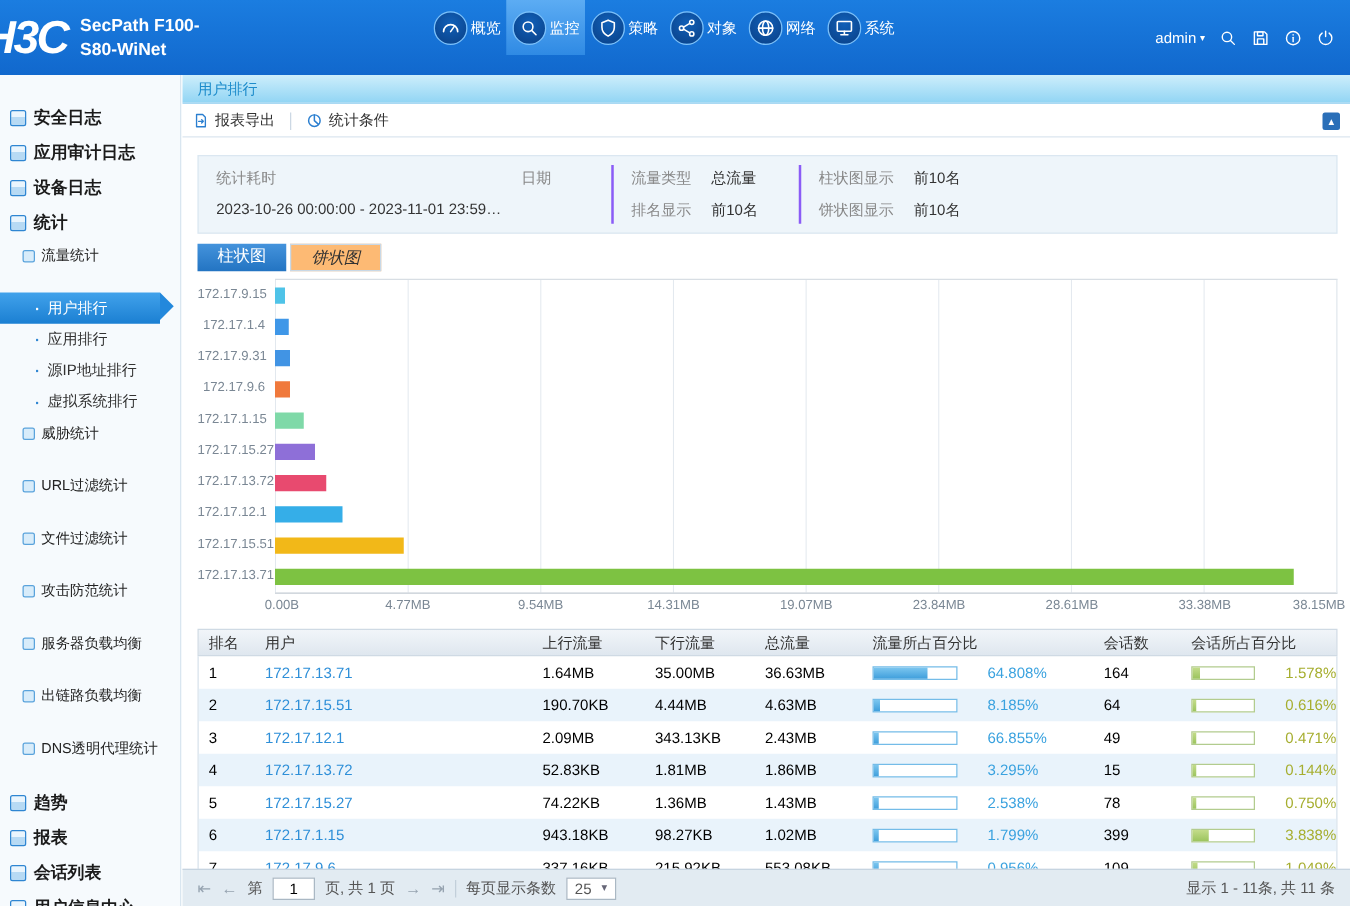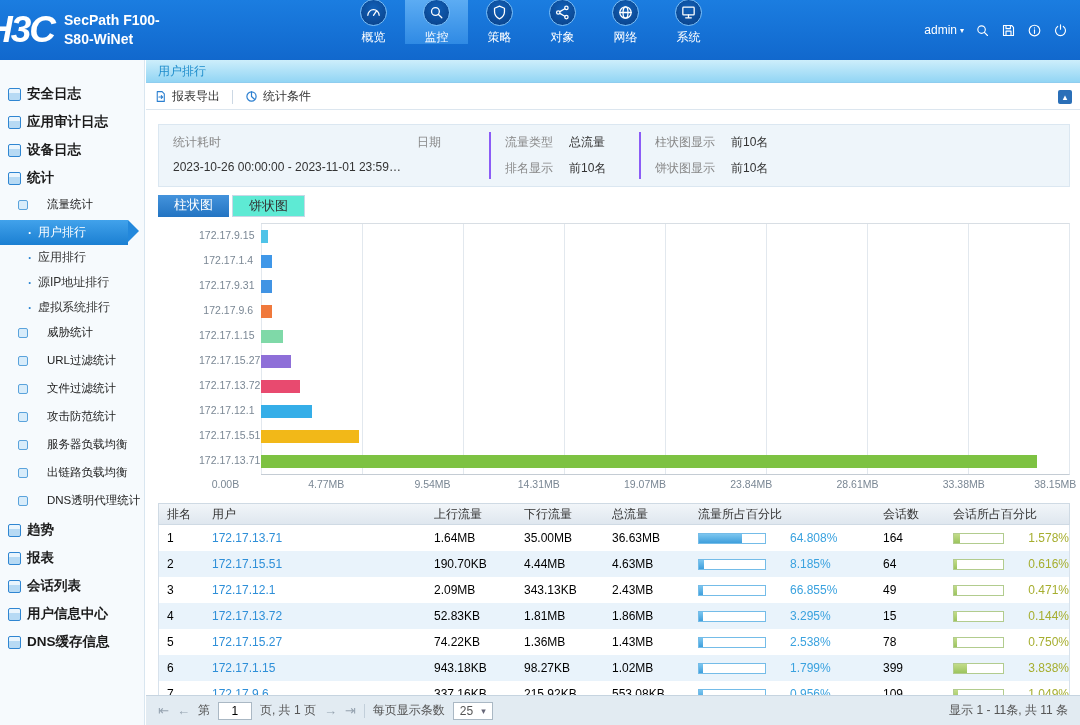--- a/index.html
+++ b/index.html
@@ -4,40 +4,40 @@
 <style>
   * { margin:0; padding:0; box-sizing:border-box; }
   html,body { width:1080px; height:725px; overflow:hidden; font-family:"Liberation Sans","DejaVu Sans",sans-serif; background:#fff; position:relative; }
 
   
   .header { position:absolute; top:0; left:0; right:0; height:60px;
     background:linear-gradient(180deg,#1b7de0 0%,#1168cd 100%); display:flex; align-items:center; z-index:30; }
   .logo { font-size:37px; font-weight:bold; font-style:italic; color:#fff; letter-spacing:-2px; margin-left:-14px; }
   .product { color:#fff; font-size:14px; font-weight:bold; line-height:1.35; margin-left:10px; width:130px; }
   .nav { position:absolute; left:342px; top:0; height:60px; display:flex; }
-  .nav-item { width:63px; height:44px; display:flex; flex-direction:column; align-items:center; justify-content:center; gap:3px; cursor:pointer; }
+  .nav-item { width:63px; height:44px; display:flex; flex-direction:row; align-items:center; justify-content:center; gap:3px; cursor:pointer; }
   .nav-item.active { background:linear-gradient(180deg,#5cacf3,#2f8ae4); }
   .nav-ic { width:27px; height:27px; border-radius:50%; color:#fff;
     background:radial-gradient(circle at 50% 35%,#1160b8,#093f85); border:1px solid #7cc0f8; padding:4px; }
   .nav-label { color:#fff; font-size:12px; }
   .header-right { position:absolute; right:12px; top:0; height:60px; display:flex; align-items:center; gap:11px; color:#fff; }
   .admin { font-size:12px; display:flex; align-items:center; gap:3px; cursor:pointer; }
   .hr-ic { width:15px; height:15px; color:#fff; cursor:pointer; }
 
   
   .breadcrumb { position:absolute; top:60px; left:146px; right:0; height:23px;
     background:linear-gradient(180deg,#cdeefb,#92d5f4); border-bottom:1px solid #8fcdef;
     display:flex; align-items:center; padding-left:12px; color:#1d8ccb; font-size:12px; z-index:5; }
 
   
   .sidebar { position:absolute; top:60px; left:0; width:145px; bottom:0; background:#f6fafd;
     border-right:1px solid #d9e6f0; padding-top:20px; overflow:hidden; z-index:10; }
   .sb { display:flex; align-items:center; white-space:nowrap; cursor:pointer; overflow:visible; }
   .sb1 { padding:5px 6px 5px 8px; font-size:13.5px; font-weight:bold; color:#1b1b1b; gap:6px; }
-  .sb2 { padding:5px 6px 8px 18px; font-size:11.5px; color:#222; gap:19px; }
+  .sb2 { padding:5px 6px 22px 18px; font-size:11.5px; color:#222; gap:5px; }
   .sb3 { padding:4px 6px 4px 28px; font-size:12px; color:#333; gap:6px; }
   .sbic1 { width:13px; height:13px; flex:0 0 13px; border:1px solid #2f86d2; border-radius:2px;
     background:linear-gradient(180deg,#eaf5fd 40%,#b7daf4 40%); }
   .sbic2 { width:10px; height:10px; flex:0 0 10px; border:1px solid #5aa3dc; border-radius:2px; background:#d8ecfa; }
   .bullet { color:#2f86d2; font-weight:bold; }
   .sb3.selected { background:linear-gradient(180deg,#41a2eb,#1b7fd2); color:#fff; position:relative; margin-right:16px; }
   .sb3.selected .bullet { color:#fff; }
   .sb3.selected::after { content:""; position:absolute; right:-11px; top:0;
     border-top:11px solid transparent; border-bottom:11px solid transparent; border-left:11px solid #2388dc; }
 
@@ -52,25 +52,25 @@
 
   .info-panel { margin:14px 10px 0 12px; background:#eef5fa; border:1px solid #dbe7f1; display:flex; font-size:12px; padding:7px 0; }
   .info-col { display:grid; grid-template-columns:auto 1fr; column-gap:16px; row-gap:9px; padding:2px 14px; align-content:start; }
   .info-col + .info-col { border-left:2px solid #8b5cf6; }
   .ic1 { width:330px; } .ic2 { width:150px; } .ic3 { flex:1; }
   .info-label { color:#888; } .info-value { color:#333; }
 
   .tabs { margin:8px 0 0 12px; display:flex; }
   .tab { height:22px; padding:1px 16px; font-size:13px; cursor:pointer; }
   .tab.active { background:linear-gradient(180deg,#4493dc,#2374c2); color:#fff; }
-  .tab.inactive { background:#5eead4; border:1px solid #c8d8e6; color:#333; margin-left:3px; }
+  .tab.inactive { background:#fdba74; border:1px solid #c8d8e6; color:#333; margin-left:3px;font-style:italic; }
 
   
   .chart-wrap { margin:6px 10px 0 12px; }
-  .chart-body { display:flex;margin-left:41px; }
+  .chart-body { display:flex; }
   .chart-labels { width:62px; }
   .chart-label { height:25px; line-height:25px; text-align:right; padding-right:8px; font-size:10.5px; color:#7a8794; }
   .chart-plot { flex:1; border-top:1px solid #d8dee4; border-bottom:1px solid #c4ccd4; border-right:1px solid #e2e8ee;
     background-image:linear-gradient(90deg,#e2e8ee 1px,transparent 1px); background-size:12.5% 100%; }
   .bar-row { height:25px; display:flex; align-items:center; }
   .bar { height:13px; }
   .x-axis { position:relative; height:16px; margin-left:62px; font-size:10.5px; color:#7a8794; }
   .tick { position:absolute; top:3px; transform:translateX(-50%); white-space:nowrap; }
   .tick.first { transform:translateX(-30%); }
   .tick.last { transform:translateX(-85%); }

